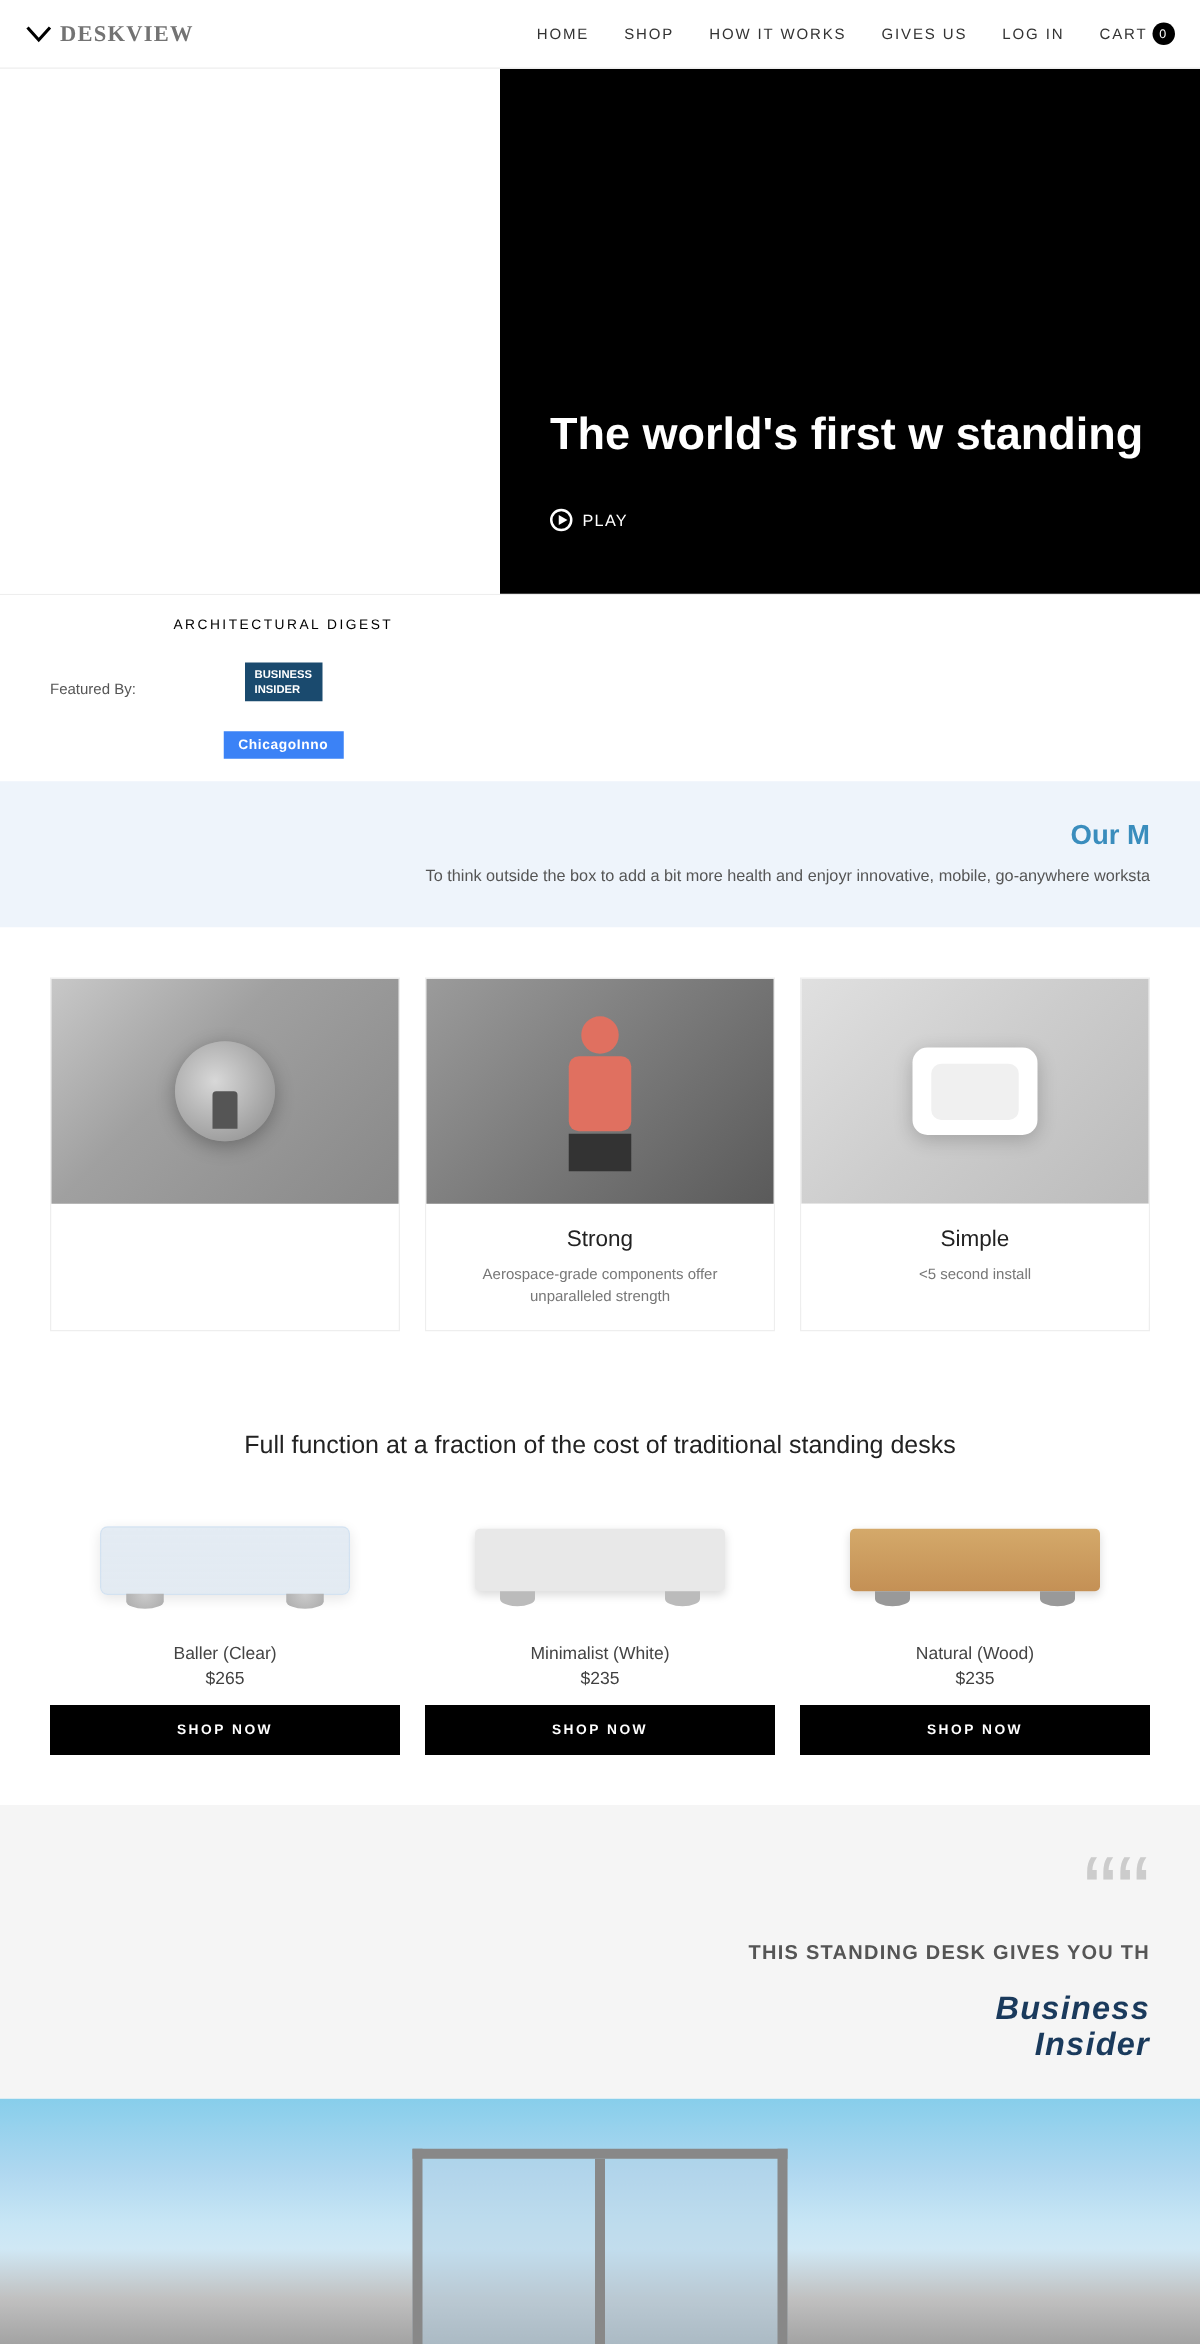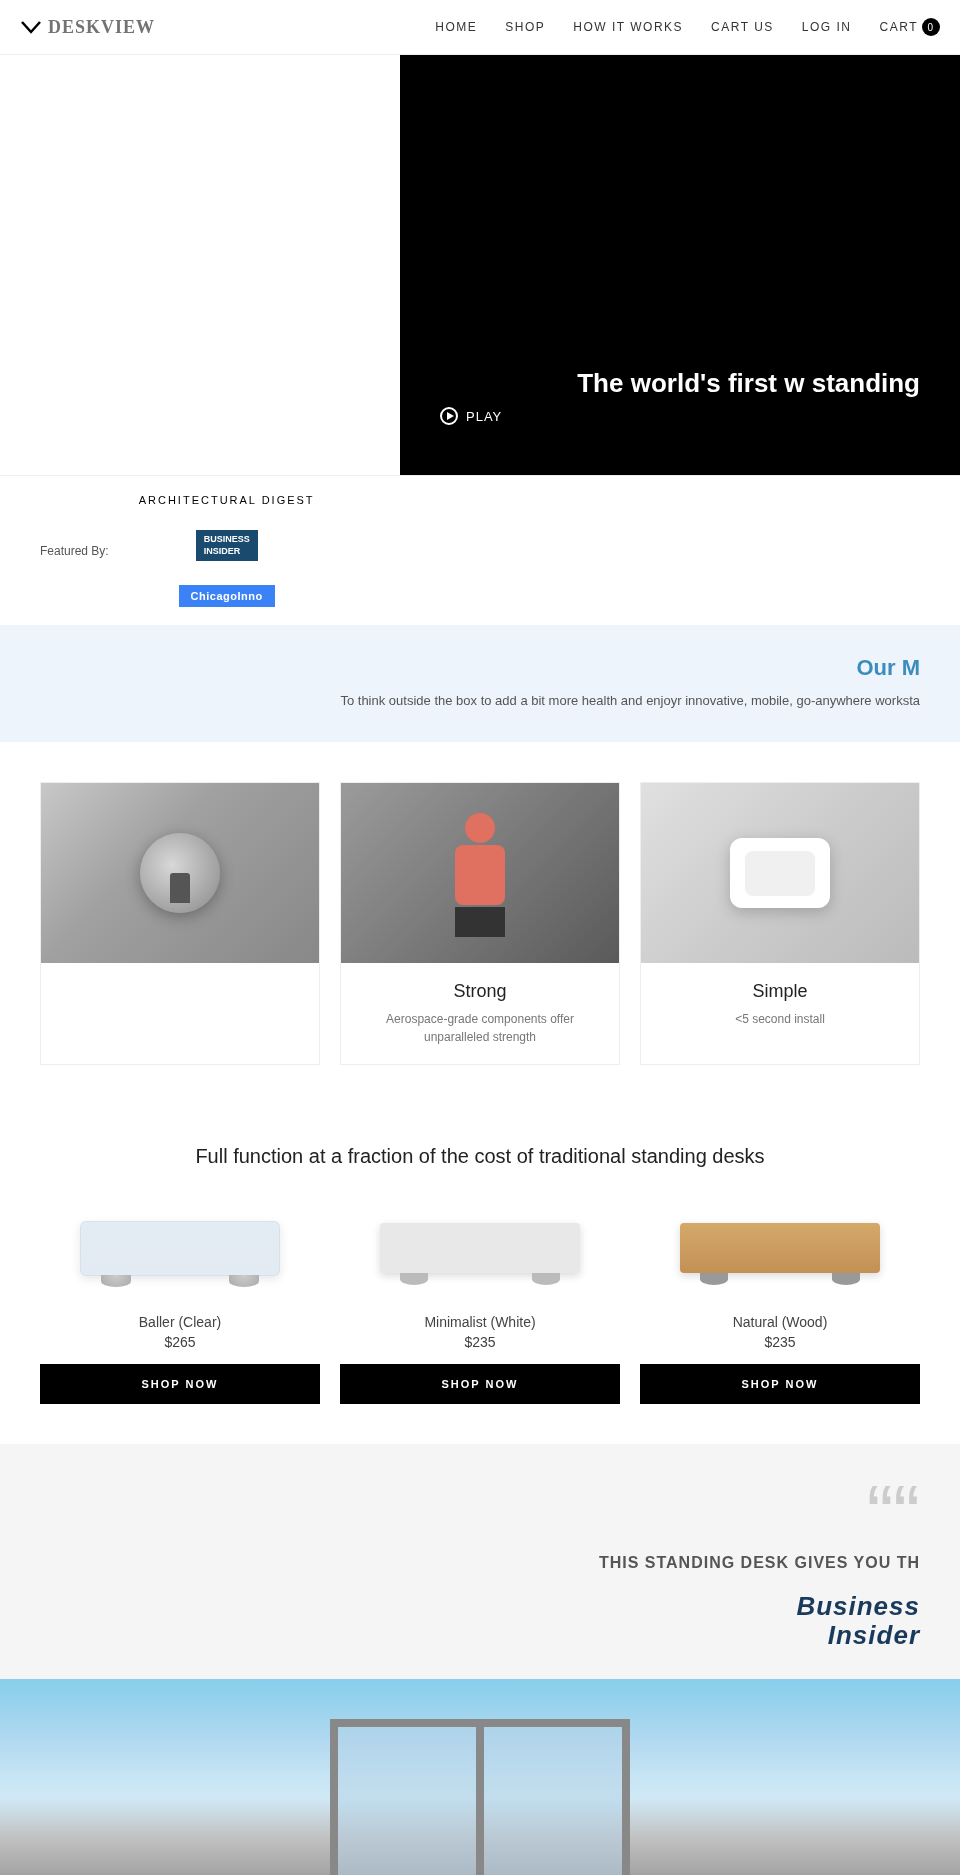--- a/index.html
+++ b/index.html
@@ -77,25 +77,24 @@
       flex: 1;
       background: #000;
       display: flex;
       flex-direction: column;
       justify-content: flex-end;
       padding: 40px 40px 50px 40px;
       position: relative;
     }
     .hero-title {
       color: #fff;
-      font-size: 26px;
+      font-size: 36px;
       font-weight: 700;
       line-height: 1.3;
-      margin-bottom: 6px;
-      text-align: right;
+      margin-bottom: 36px;
     }
     .hero-play {
       display: flex;
       align-items: center;
       gap: 8px;
       color: #fff;
       font-size: 13px;
       letter-spacing: 1px;
       cursor: pointer;
     }
@@ -491,21 +490,21 @@
   <div class="navbar-logo">
     <svg class="logo-icon" viewBox="0 0 22 22" fill="none">
       <polyline points="2,6 11,16 20,6" stroke="#000" stroke-width="2.5" fill="none"></polyline>
     </svg>
     <span>DESKVIEW</span>
   </div>
   <div class="navbar-links">
     <a href="#">HOME</a>
     <a href="#">SHOP</a>
     <a href="#">HOW IT WORKS</a>
-    <a href="#">CART US</a>
+    <a href="#">GIVES US</a>
     <a href="#">LOG IN</a>
     <a href="#" class="cart-link">
       <span>CART</span>
       <span class="cart-badge">0</span>
     </a>
   </div>
 </nav>
 
 <section class="hero">
   <div class="hero-left"></div>

